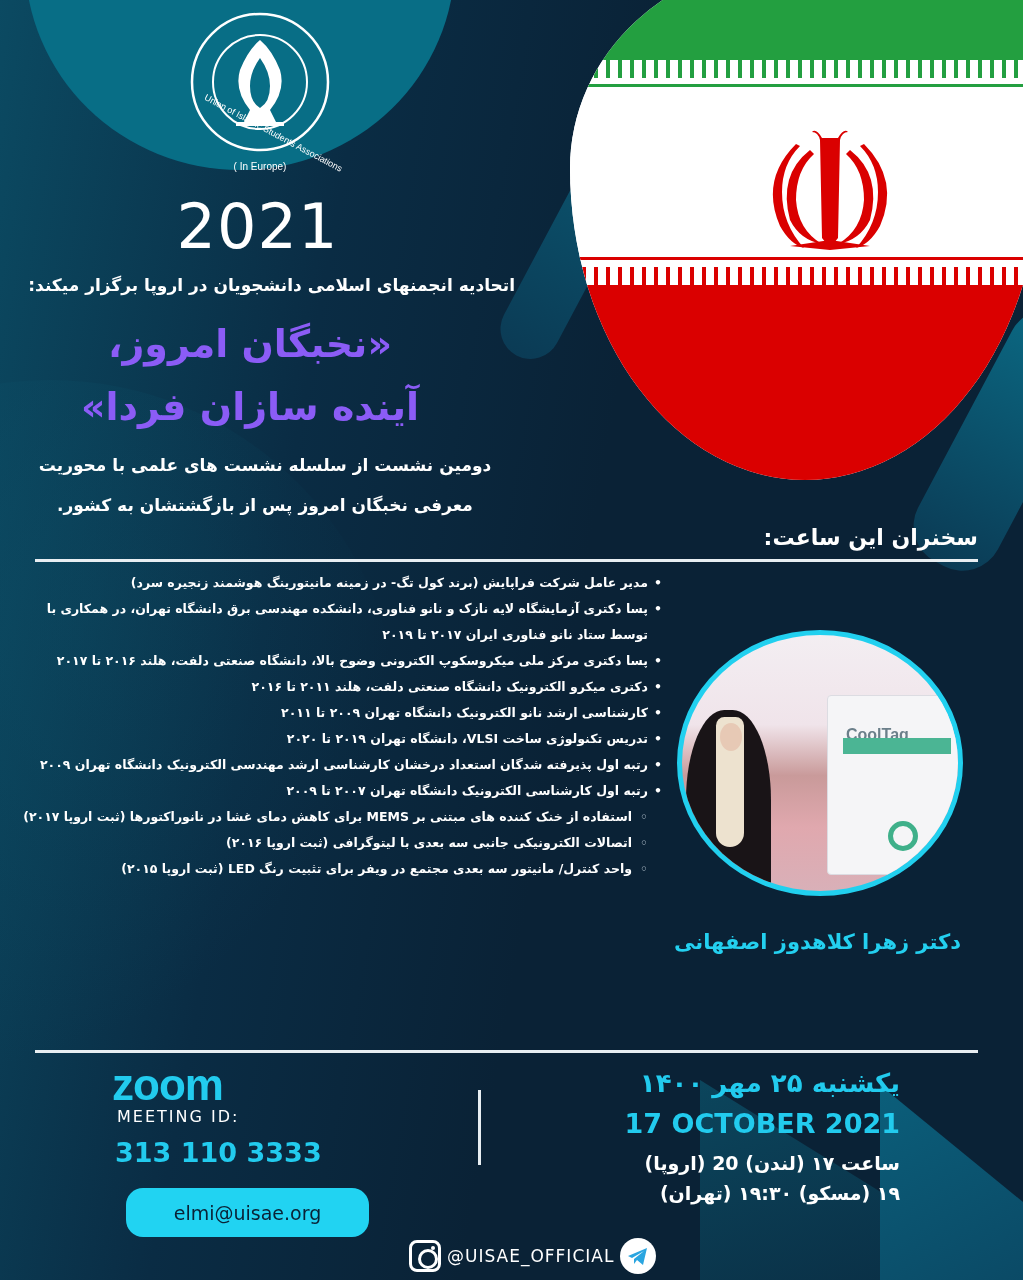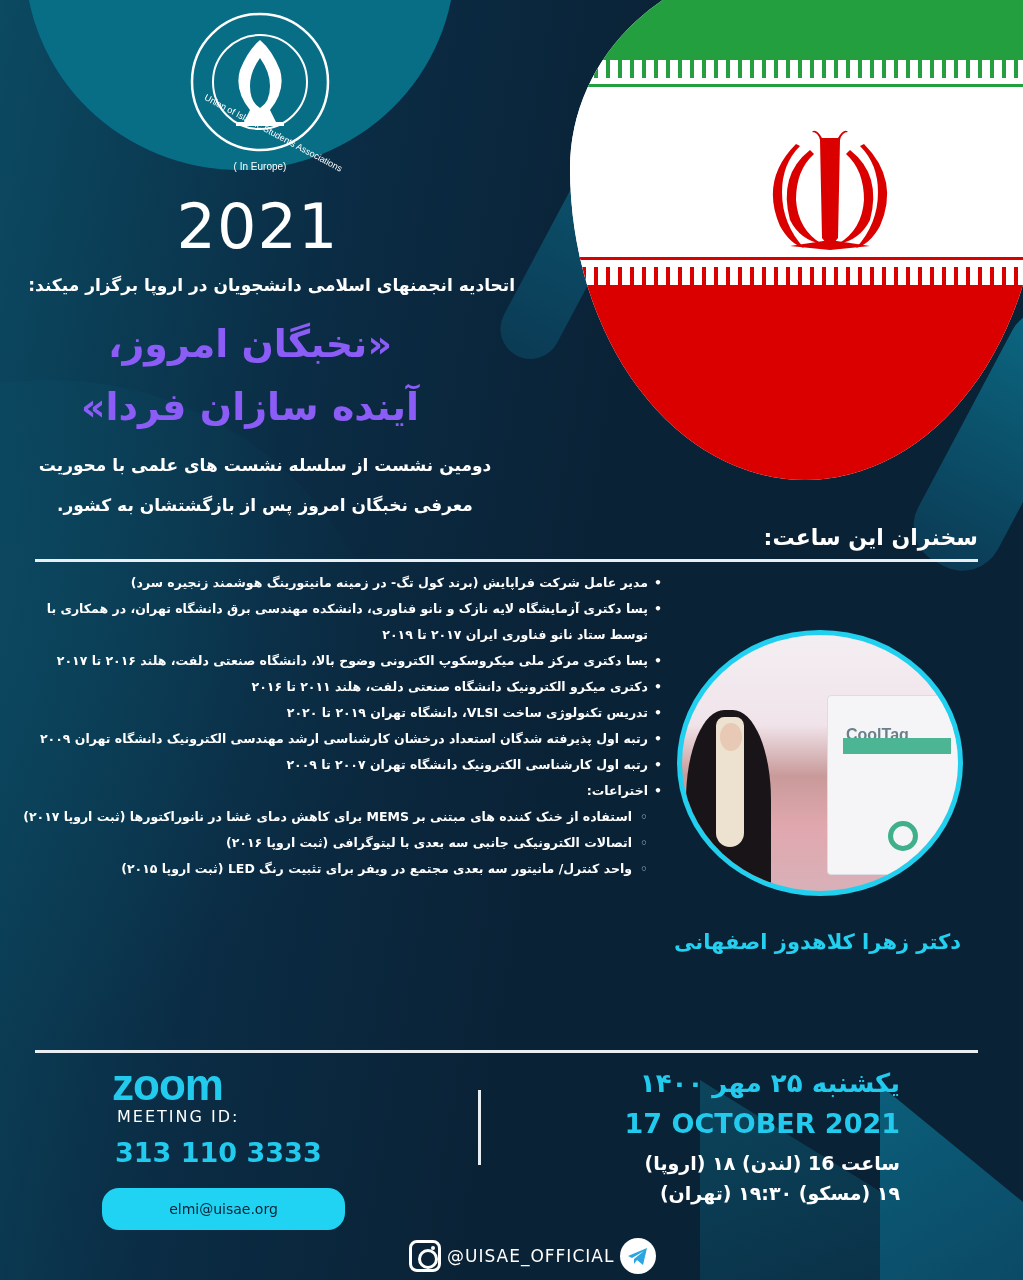--- a/index.html
+++ b/index.html
@@ -184,24 +184,24 @@
   }
   .meeting-label {
     position: absolute; left: 117px; top: 1107px;
     font-family: "DejaVu Sans", sans-serif; font-size: 16px; color: #ffffff; letter-spacing: 2px;
   }
   .meeting-id {
     position: absolute; left: 115px; top: 1137px;
     font-family: "DejaVu Sans", sans-serif; font-size: 27px; font-weight: bold; color: #22cbee;
   }
   .email-pill {
-    position: absolute; left: 102px; top: 1188px; width: 243px; height: 42px;
+    position: absolute; left: 126px; top: 1188px; width: 243px; height: 49px;
     border-radius: 17px; background: #21d3f2;
     display: flex; align-items: center; justify-content: center;
-    font-family: "DejaVu Sans", sans-serif; font-size: 14px; color: #0a2236;
+    font-family: "DejaVu Sans", sans-serif; font-size: 19px; color: #0a2236;
   }
 
   
   .date-fa {
     position: absolute; left: 560px; top: 1068px; width: 340px;
     font-size: 26px; font-weight: bold; text-align: right; color: #22cbee;
   }
   .date-en {
     position: absolute; left: 560px; top: 1108px; width: 340px;
     font-family: "DejaVu Sans", sans-serif; font-size: 27px; font-weight: bold; text-align: right; color: #22cbee;
@@ -282,24 +282,24 @@
 <div class="subtitle subtitle-2 rtl">معرفی نخبگان امروز پس از بازگشتشان به کشور.</div>
 
 <div class="speakers-heading rtl">سخنران این ساعت:</div>
 <div class="hr hr-1"></div>
 
 <ul class="bio-list rtl">
   <li>مدیر عامل شرکت فراپایش (برند کول تگ- در زمینه مانیتورینگ هوشمند زنجیره سرد)</li>
   <li>پسا دکتری آزمایشگاه لایه نازک و نانو فناوری، دانشکده مهندسی برق دانشگاه تهران، در همکاری با توسط ستاد نانو فناوری ایران ۲۰۱۷ تا ۲۰۱۹</li>
   <li>پسا دکتری مرکز ملی میکروسکوپ الکترونی وضوح بالا، دانشگاه صنعتی دلفت، هلند ۲۰۱۶ تا ۲۰۱۷</li>
   <li>دکتری میکرو الکترونیک دانشگاه صنعتی دلفت، هلند ۲۰۱۱ تا ۲۰۱۶</li>
+  <li>کارشناسی ارشد نانو الکترونیک دانشگاه تهران ۲۰۰۹ تا ۲۰۱۱</li>
   <li>تدریس تکنولوژی ساخت VLSI، دانشگاه تهران ۲۰۱۹ تا ۲۰۲۰</li>
   <li>رتبه اول پذیرفته شدگان استعداد درخشان کارشناسی ارشد مهندسی الکترونیک دانشگاه تهران ۲۰۰۹</li>
   <li>رتبه اول کارشناسی الکترونیک دانشگاه تهران ۲۰۰۷ تا ۲۰۰۹</li>
-  <li>اختراعات:</li>
   <li class="sub">استفاده از خنک کننده های مبتنی بر MEMS برای کاهش دمای غشا در نانوراکتورها (ثبت اروپا ۲۰۱۷)</li>
   <li class="sub">اتصالات الکترونیکی جانبی سه بعدی با لیتوگرافی (ثبت اروپا ۲۰۱۶)</li>
   <li class="sub">واحد کنترل/ مانیتور سه بعدی مجتمع در ویفر برای تثبیت رنگ LED (ثبت اروپا ۲۰۱۵)</li>
 </ul>
 
 <div class="portrait">
   <div class="device">
     <div class="device-brand">CoolTag</div>
     <div class="device-bar"></div>
     <div class="device-power"></div>
@@ -314,21 +314,21 @@
 <div class="hr hr-2"></div>
 <div class="vr"></div>
 
 <div class="zoom-logo">zoom</div>
 <div class="meeting-label">MEETING ID:</div>
 <div class="meeting-id">313 110 3333</div>
 <div class="email-pill">elmi@uisae.org</div>
 
 <div class="date-fa rtl">یکشنبه ۲۵ مهر ۱۴۰۰</div>
 <div class="date-en">17 OCTOBER 2021</div>
-<div class="time-line time-1 rtl">ساعت 16 (لندن) ۱۸ (اروپا)</div>
+<div class="time-line time-1 rtl">ساعت ۱۷ (لندن) 20 (اروپا)</div>
 <div class="time-line time-2 rtl">۱۹ (مسکو) ۱۹:۳۰ (تهران)</div>
 
 <div class="social">
   <div class="insta-icon"></div>
   <span class="social-handle">@UISAE_OFFICIAL</span>
   <div class="telegram-icon">
     <svg viewBox="0 0 36 36" width="36" height="36">
       <path d="M8 18 L27 10 L23 27 L17 22 L14 26 L14 21 L24 13 L12 20 Z" fill="#2aa5e0"></path>
     </svg>
   </div>

